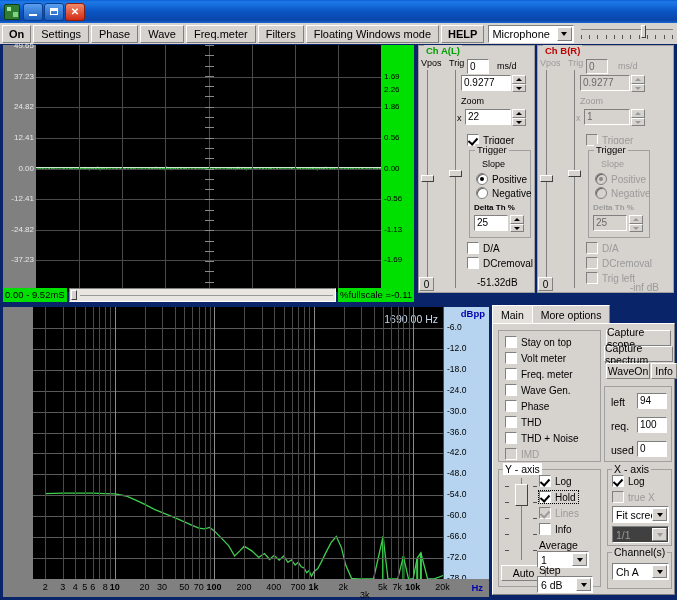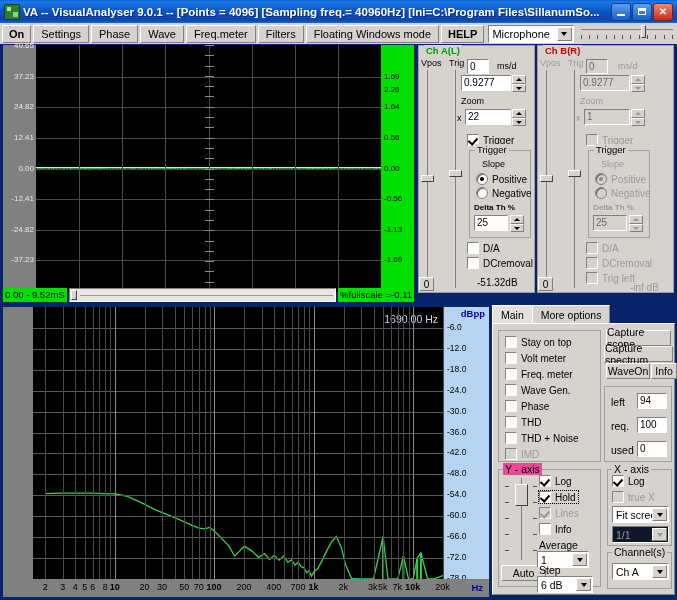--- a/index.html
+++ b/index.html
@@ -278,21 +278,21 @@
     border: 1px solid; border-color: #fff #808080 #808080 #fff;
     font-size: 10.5px; display: flex; align-items: center; justify-content: center;
     color: #000;
   }
   .lbl { position: absolute; font-size: 10.5px; color: #000; }
   .combo2 {
     position: absolute; background: #fff; border: 1px solid;
     border-color: #808080 #fff #fff #808080; font-size: 10.5px;
     display: flex; align-items: center; padding-left: 3px;
   }
-  .combo2.dis { background: #0f172a; color: #9a9a9a; }
+  .combo2.dis { background: #404040; color: #9a9a9a; }
   .combo2 .ar {
     position: absolute; right: 1px; top: 1px; bottom: 1px; width: 15px;
     background: #d6d3ce; border: 1px solid; border-color: #fff #808080 #808080 #fff;
     display: flex; align-items: center; justify-content: center;
   }
   .combo2 .ar::after {
     content: ""; border-left: 3px solid transparent; border-right: 3px solid transparent;
     border-top: 4px solid #000;
   }
   .combo2.dis .ar::after { border-top-color: #9a9a9a; }
@@ -305,21 +305,20 @@
   .vsl2 .tk { position: absolute; width: 4px; height: 1px; background: #555; }
   .hold-focus { outline: 1px dotted #000; outline-offset: 0px; }
 </style>
 </head>
 <body>
 
 <div id="app">
 
   <div class="titlebar">
     <div class="tb-icon"></div>
-    <div class="tb-title">VA -- VisualAnalyser 9.0.1 --  [Points = 4096]  [Sampling freq.= 40960Hz]  [Ini=C:\Program Files\SillanumSo...</div>
     <div class="tb-btns">
       <div class="tb-btn">
           <div class="glyph-min"></div>
         </div>
       <div class="tb-btn">
           <div class="glyph-max"></div>
         </div>
       <div class="tb-btn close">✕</div>
     </div>
   </div>
@@ -411,21 +410,21 @@
           <i style="top: 196px;"></i>
           <i style="top: 206px;"></i>
           <i style="top: 216px;"></i>
           <i style="top: 226px;"></i>
           <i style="top: 237px;"></i>
         </div>
       </div>
     <div class="scope-yaxis-r" id="scopeYR">
         <div class="lab" style="top: -4px; margin-top: 44px;">2.26</div>
         <div class="lab" style="top: 27px;">1.69</div>
-        <div class="lab" style="top: 57px;">1.64</div>
+        <div class="lab" style="top: 57px;">1.86</div>
         <div class="lab" style="top: 88px;">0.56</div>
         <div class="lab" style="top: 119px;">0.00</div>
         <div class="lab" style="top: 149px;">-0.56</div>
         <div class="lab" style="top: 180px;">-1.13</div>
         <div class="lab" style="top: 210px;">-1.69</div>
         <div class="lab" style="top: 241px;">-2.26</div>
       </div>
   </div>
 
   <div class="scope-bottom">
@@ -664,21 +663,21 @@
         <div class="xl" style="left: 136.607px;">20</div>
         <div class="xl" style="left: 154.109px;">30</div>
         <div class="xl" style="left: 176.158px;">50</div>
         <div class="xl" style="left: 190.682px;">70</div>
         <div class="xl b" style="left: 203.478px;">100</div>
         <div class="xl" style="left: 233.397px;">200</div>
         <div class="xl" style="left: 263.316px;">400</div>
         <div class="xl" style="left: 287.472px;">700</div>
         <div class="xl b" style="left: 305.467px;">1k</div>
         <div class="xl" style="left: 335.387px;">2k</div>
-        <div class="xl" style="left: 365px;">3k</div>
+        <div class="xl" style="left: 357px; margin-top: 8px;">3k</div>
         <div class="xl" style="left: 374.938px;">5k</div>
         <div class="xl" style="left: 389.461px;">7k</div>
         <div class="xl b" style="left: 402.257px;">10k</div>
         <div class="xl" style="left: 432.176px;">20k</div>
       </div>
   </div>
 
   <div class="rp">
     <div class="tabstrip">
       <div class="tab active">Main</div>
@@ -730,21 +729,21 @@
       <div class="ibox" style="left:111px; top:62px; width:68px; height:76px;">
         <div class="lbl" style="left:6px; top:9px;">left</div>
         <div class="field" style="left:32px; top:6px; width:30px; height:16px;">94</div>
         <div class="lbl" style="left:6px; top:33px;">req.</div>
         <div class="field" style="left:32px; top:30px; width:30px; height:16px;">100</div>
         <div class="lbl" style="left:6px; top:57px;">used</div>
         <div class="field" style="left:32px; top:54px; width:30px; height:16px;">0</div>
       </div>
 
       <div class="ibox" style="left:5px; top:145px; width:103px; height:118px;">
-        <div class="lbl" style="left:4px; top:-7px; background:#ec4899; padding:0 2px;">Y - axis</div>
+        <div class="lbl" style="left:4px; top:-7px; background:#ffffff; padding:0 2px;">Y - axis</div>
 
         <div class="vsl2" style="left:4px; top:8px; height:82px;">
           <div class="trk"></div>
           <div class="thb" style="top:6px;"></div>
           <div class="tk" style="left:2px;  top:8px;"></div>
             <div class="tk" style="left:30px; top:8px;"></div>
           <div class="tk" style="left:2px;  top:24px;"></div>
             <div class="tk" style="left:30px; top:24px;"></div>
           <div class="tk" style="left:2px;  top:40px;"></div>
             <div class="tk" style="left:30px; top:40px;"></div>

